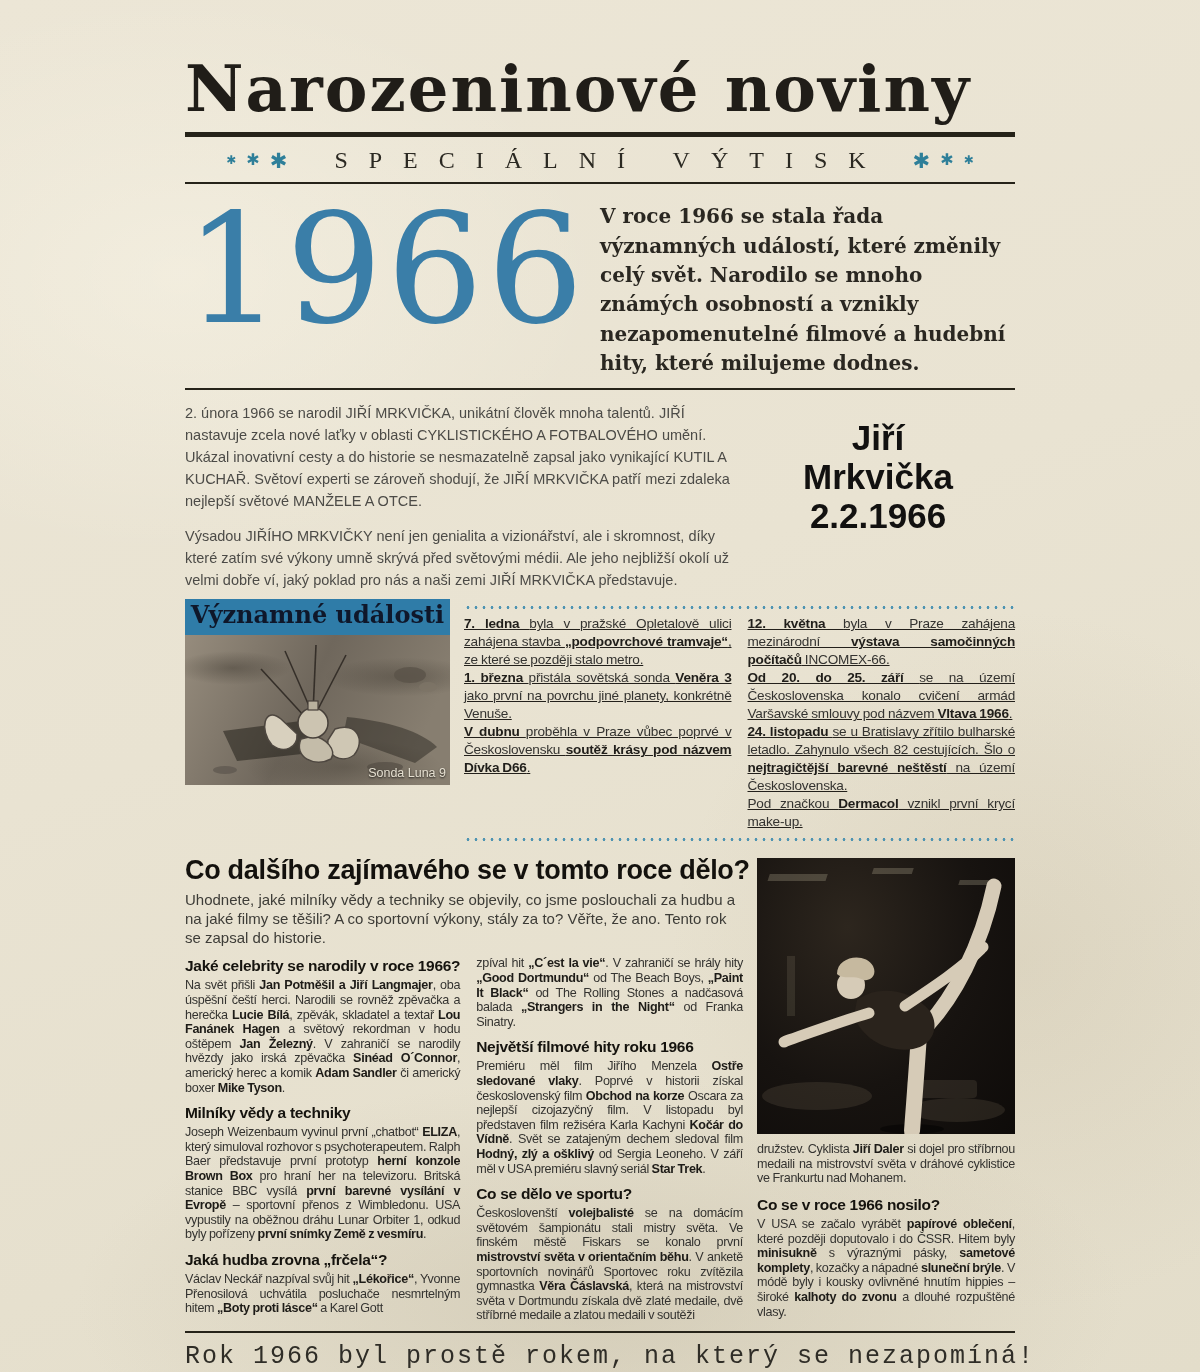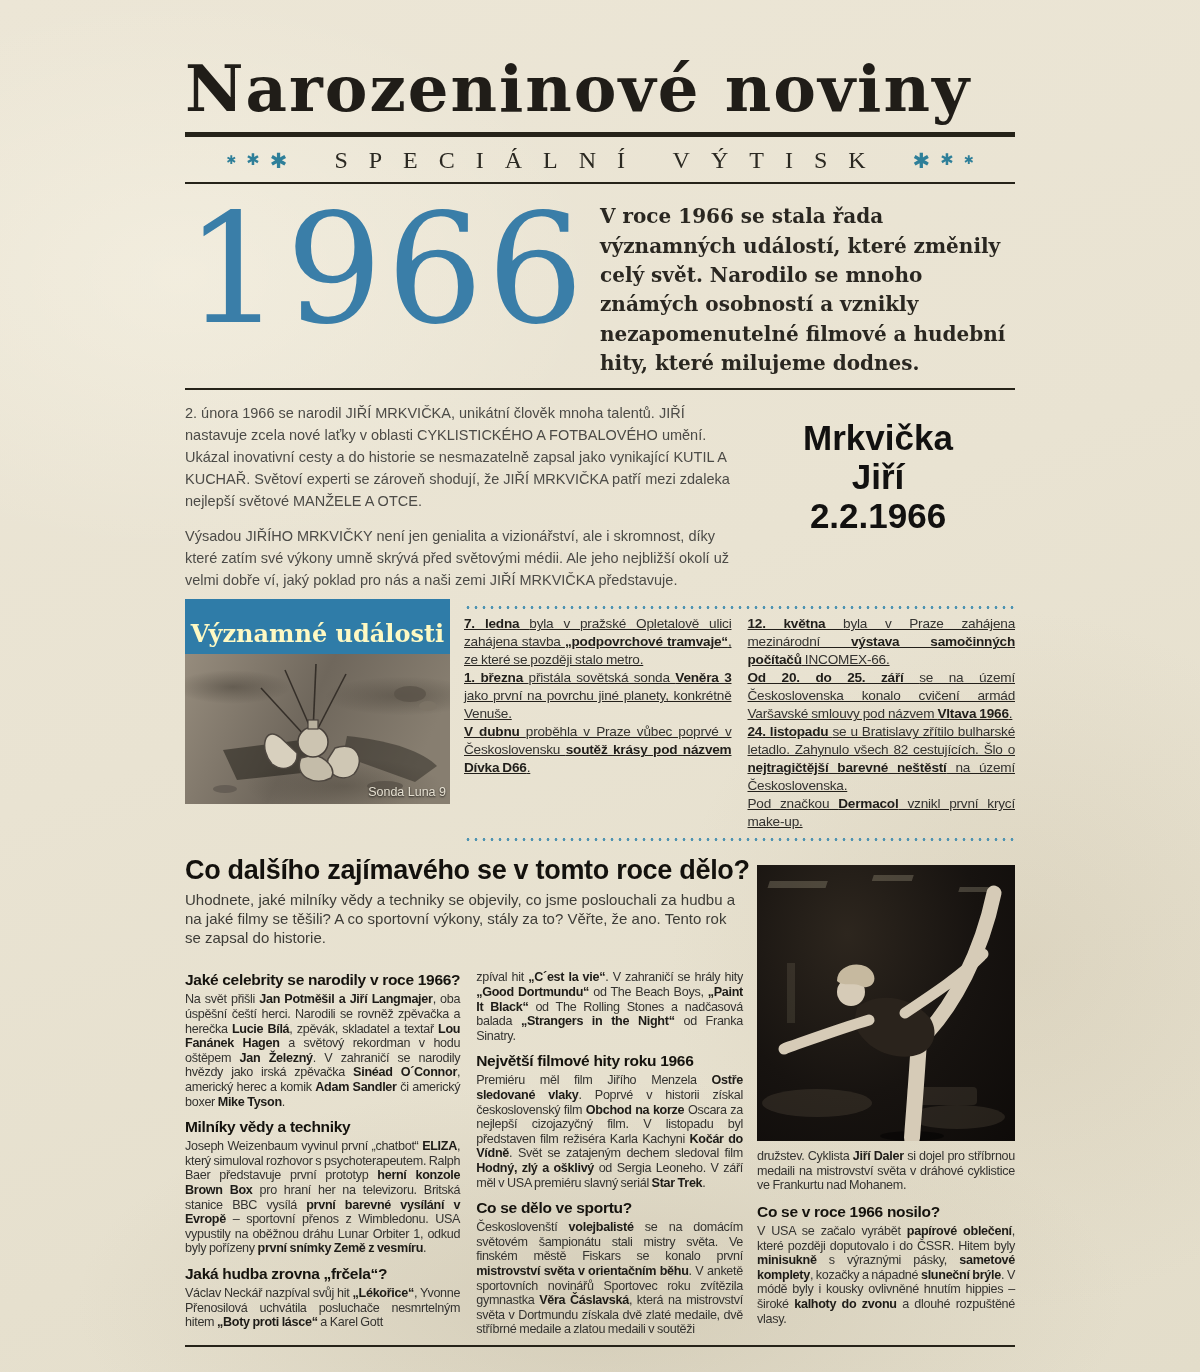--- a/index.html
+++ b/index.html
@@ -50,22 +50,22 @@
   .bio-left p + p { margin-top:13px; }
   .bio-right { flex:1; text-align:center; padding-top:16px; }
   .bio-name { font-weight:700; font-size:35px; line-height:39px; color:#121110; letter-spacing:0; }
 
   
   .dotted-rule { height:3px; background-image:radial-gradient(circle, #4f94b2 1.3px, transparent 1.6px);
     background-size:8px 3px; background-repeat:repeat-x; background-position:0 50%; }
   .events { display:flex; margin-top:8px; gap:14px; }
   .events-colA { width:265px; flex:none; }
   .events-banner {
-    background:#2f7ca8; color:#fef9c3; text-align:center;
-    font-family:"DejaVu Serif", serif; font-weight:700; font-size:24px; padding:20px 0 6px;
+    background:#2f7ca8; color:#0f172a; text-align:center;
+    font-family:"DejaVu Serif", serif; font-weight:700; font-size:24px; padding:1px 0 6px;
   }
   .luna-photo { position:relative; height:150px; overflow:hidden;
     background:
       radial-gradient(ellipse 90px 26px at 18% 22%, rgba(40,35,28,.35), transparent 65%),
       radial-gradient(ellipse 120px 30px at 82% 28%, rgba(40,35,28,.30), transparent 65%),
       radial-gradient(ellipse 140px 40px at 60% 88%, rgba(45,40,32,.30), transparent 70%),
       linear-gradient(115deg, #968c7d 0%, #6f675c 45%, #877e70 85%);
   }
   .photo-caption { position:absolute; right:4px; bottom:5px; color:#e6e0d1; font-size:12.5px;
     text-shadow:0 1px 2px rgba(0,0,0,.8); }
@@ -75,21 +75,21 @@
     color:#343330; text-align:justify; }
   .events-col p { margin:0; }
   .events-col b { color:#201e1a; }
 
   
   .main { display:flex; gap:14px; margin-top:7px;align-items:center; }
   .main-left { width:558px; flex:none; }
   .main-heading { font-weight:700; font-size:27px; line-height:32px; color:#13110d;
     letter-spacing:-0.3px; white-space:nowrap; }
   .main-intro { margin-top:4px; font-size:15px; line-height:19px; color:#3d3c37; }
-  .cols { display:flex; gap:16px; margin-top:15px; }
+  .cols { display:flex; gap:16px; margin-top:1px; }
   .col { flex:1; }
   .sec-h { font-weight:700; font-size:15.5px; line-height:19px; color:#15130e;
     letter-spacing:-0.3px; white-space:nowrap; margin:8px 0 3px; }
   .col > .sec-h:first-child, .gym-text .sec-h { margin-top:8px; }
   .sec-body { font-size:12.6px; line-height:14.6px; letter-spacing:-0.3px; word-spacing:-0.5px;
     color:#343330; text-align:justify; }
   .sec-body b { color:#1d1b17; }
   .main-right { width:258px; flex:none; }
   .gym-photo { position:relative; height:276px; overflow:hidden;
     background: radial-gradient(ellipse at 35% 25%, #2d261e 0%, #171310 55%, #0e0b09 100%); }
@@ -133,22 +133,22 @@
       <div class="hero-intro">V roce 1966 se stala řada významných událostí, které změnily celý svět. Narodilo se mnoho známých osobností a vznikly nezapomenutelné filmové a hudební hity, které milujeme dodnes.</div>
     </div>
     <div class="rule rule-thin" style="margin-top:10px;"></div>
 
     <div class="bio">
       <div class="bio-left">
         <p>2. února 1966 se narodil JIŘÍ MRKVIČKA, unikátní člověk mnoha talentů. JIŘÍ nastavuje zcela nové laťky v oblasti CYKLISTICKÉHO A FOTBALOVÉHO umění. Ukázal inovativní cesty a do historie se nesmazatelně zapsal jako vynikající KUTIL A KUCHAŘ. Světoví experti se zároveň shodují, že JIŘÍ MRKVIČKA patří mezi zdaleka nejlepší světové MANŽELE A OTCE.</p>
         <p>Výsadou JIŘÍHO MRKVIČKY není jen genialita a vizionářství, ale i skromnost, díky které zatím své výkony umně skrývá před světovými médii. Ale jeho nejbližší okolí už velmi dobře ví, jaký poklad pro nás a naši zemi JIŘÍ MRKVIČKA představuje.</p>
       </div>
       <div class="bio-right">
+        <div class="bio-name">Jiří</div>
         <div class="bio-name">Mrkvička</div>
-        <div class="bio-name">Jiří</div>
         <div class="bio-name">2.2.1966</div>
       </div>
     </div>
 
     <div class="events">
       <div class="events-colA">
         <div class="events-banner">Významné události</div>
         <div class="luna-photo">
           <svg width="265" height="150" viewBox="0 0 265 150">
             <path d="M38 96 L116 86 L126 118 L52 126 Z" fill="rgba(26,23,18,0.50)"></path>
@@ -242,17 +242,18 @@
         <div class="gym-text">
           <p class="sec-body">družstev. Cyklista <b>Jiří Daler</b> si dojel pro stříbrnou medaili na mistrovství světa v dráhové cyklistice ve Frankurtu nad Mohanem.</p>
           <h3 class="sec-h">Co se v roce 1966 nosilo?</h3>
           <p class="sec-body" style="margin-top:0;">V USA se začalo vyrábět <b>papírové oblečení</b>, které později doputovalo i do ČSSR. Hitem byly <b>minisukně</b> s výraznými pásky, <b>sametové komplety</b>, kozačky a nápadné <b>sluneční brýle</b>. V módě byly i kousky ovlivněné hnutím hippies – široké <b>kalhoty do zvonu</b> a dlouhé rozpuštěné vlasy.</p>
         </div>
       </div>
     </div>
 
     <div class="footer">
       <div class="rule rule-thin"></div>
+      <div class="slogan">Rok 1966 byl prostě rokem, na který se nezapomíná!</div>
 
     </div>
 
   </div>
 </div>
 
 </body></html>

